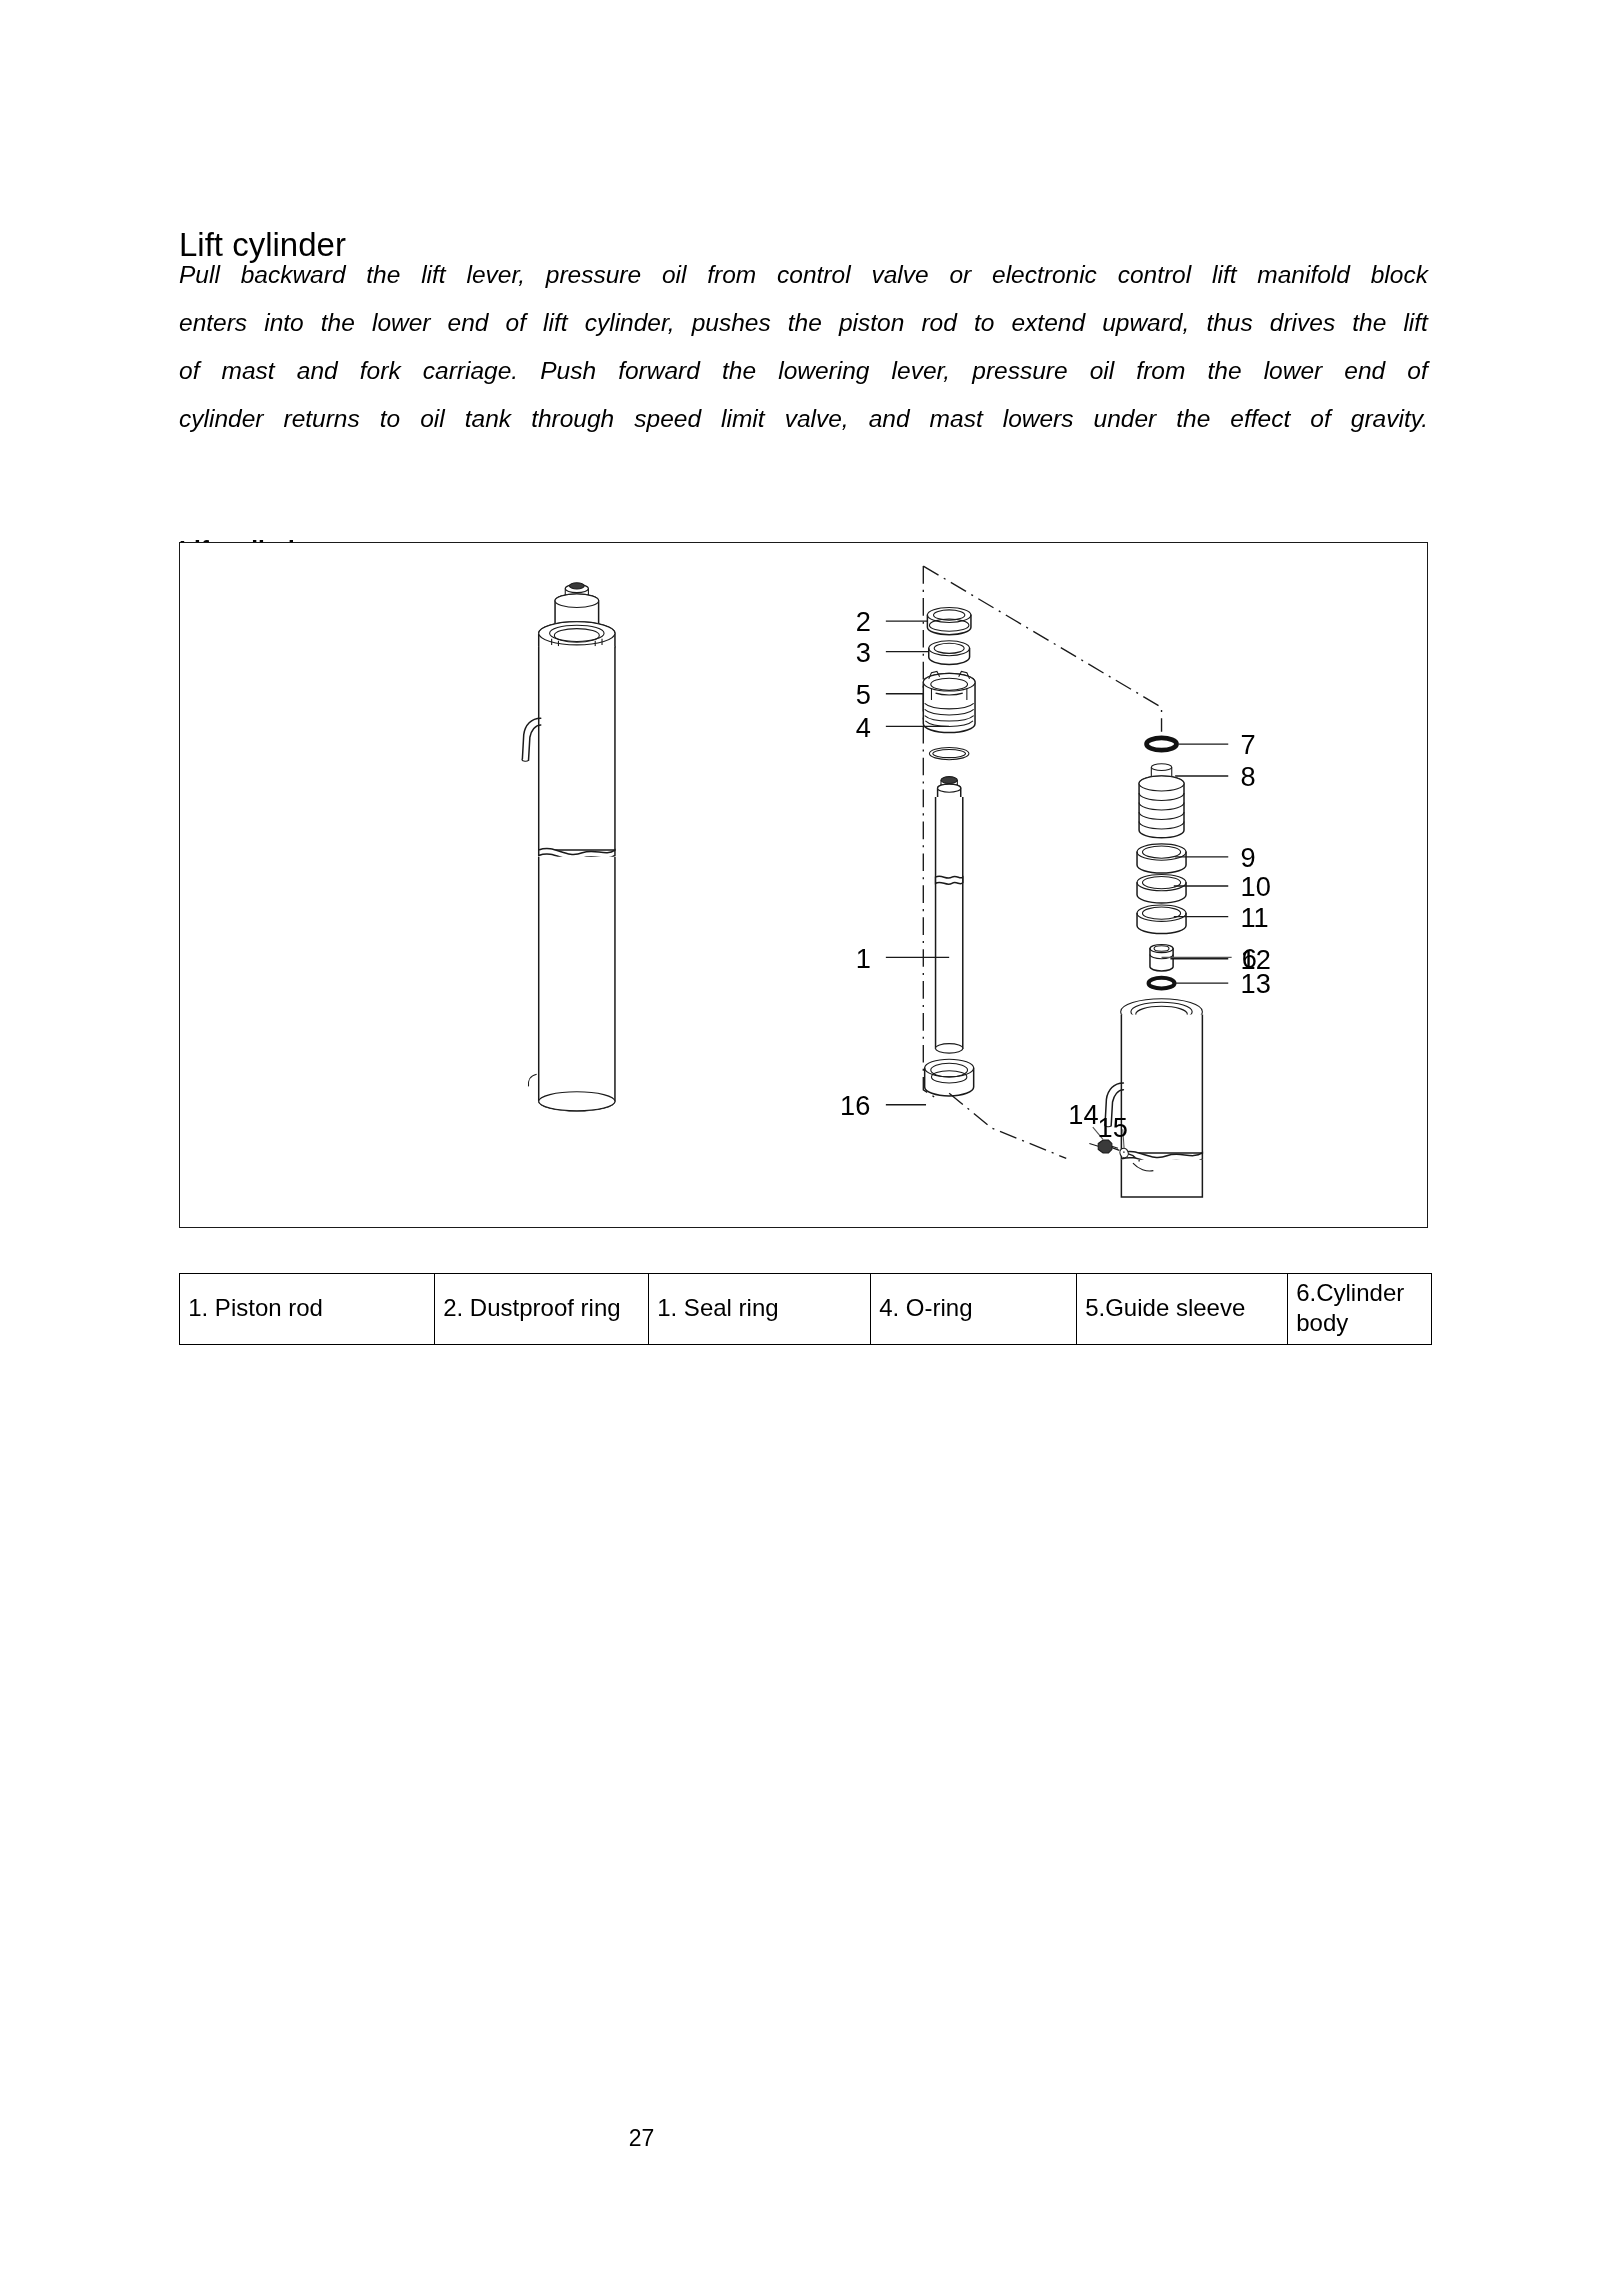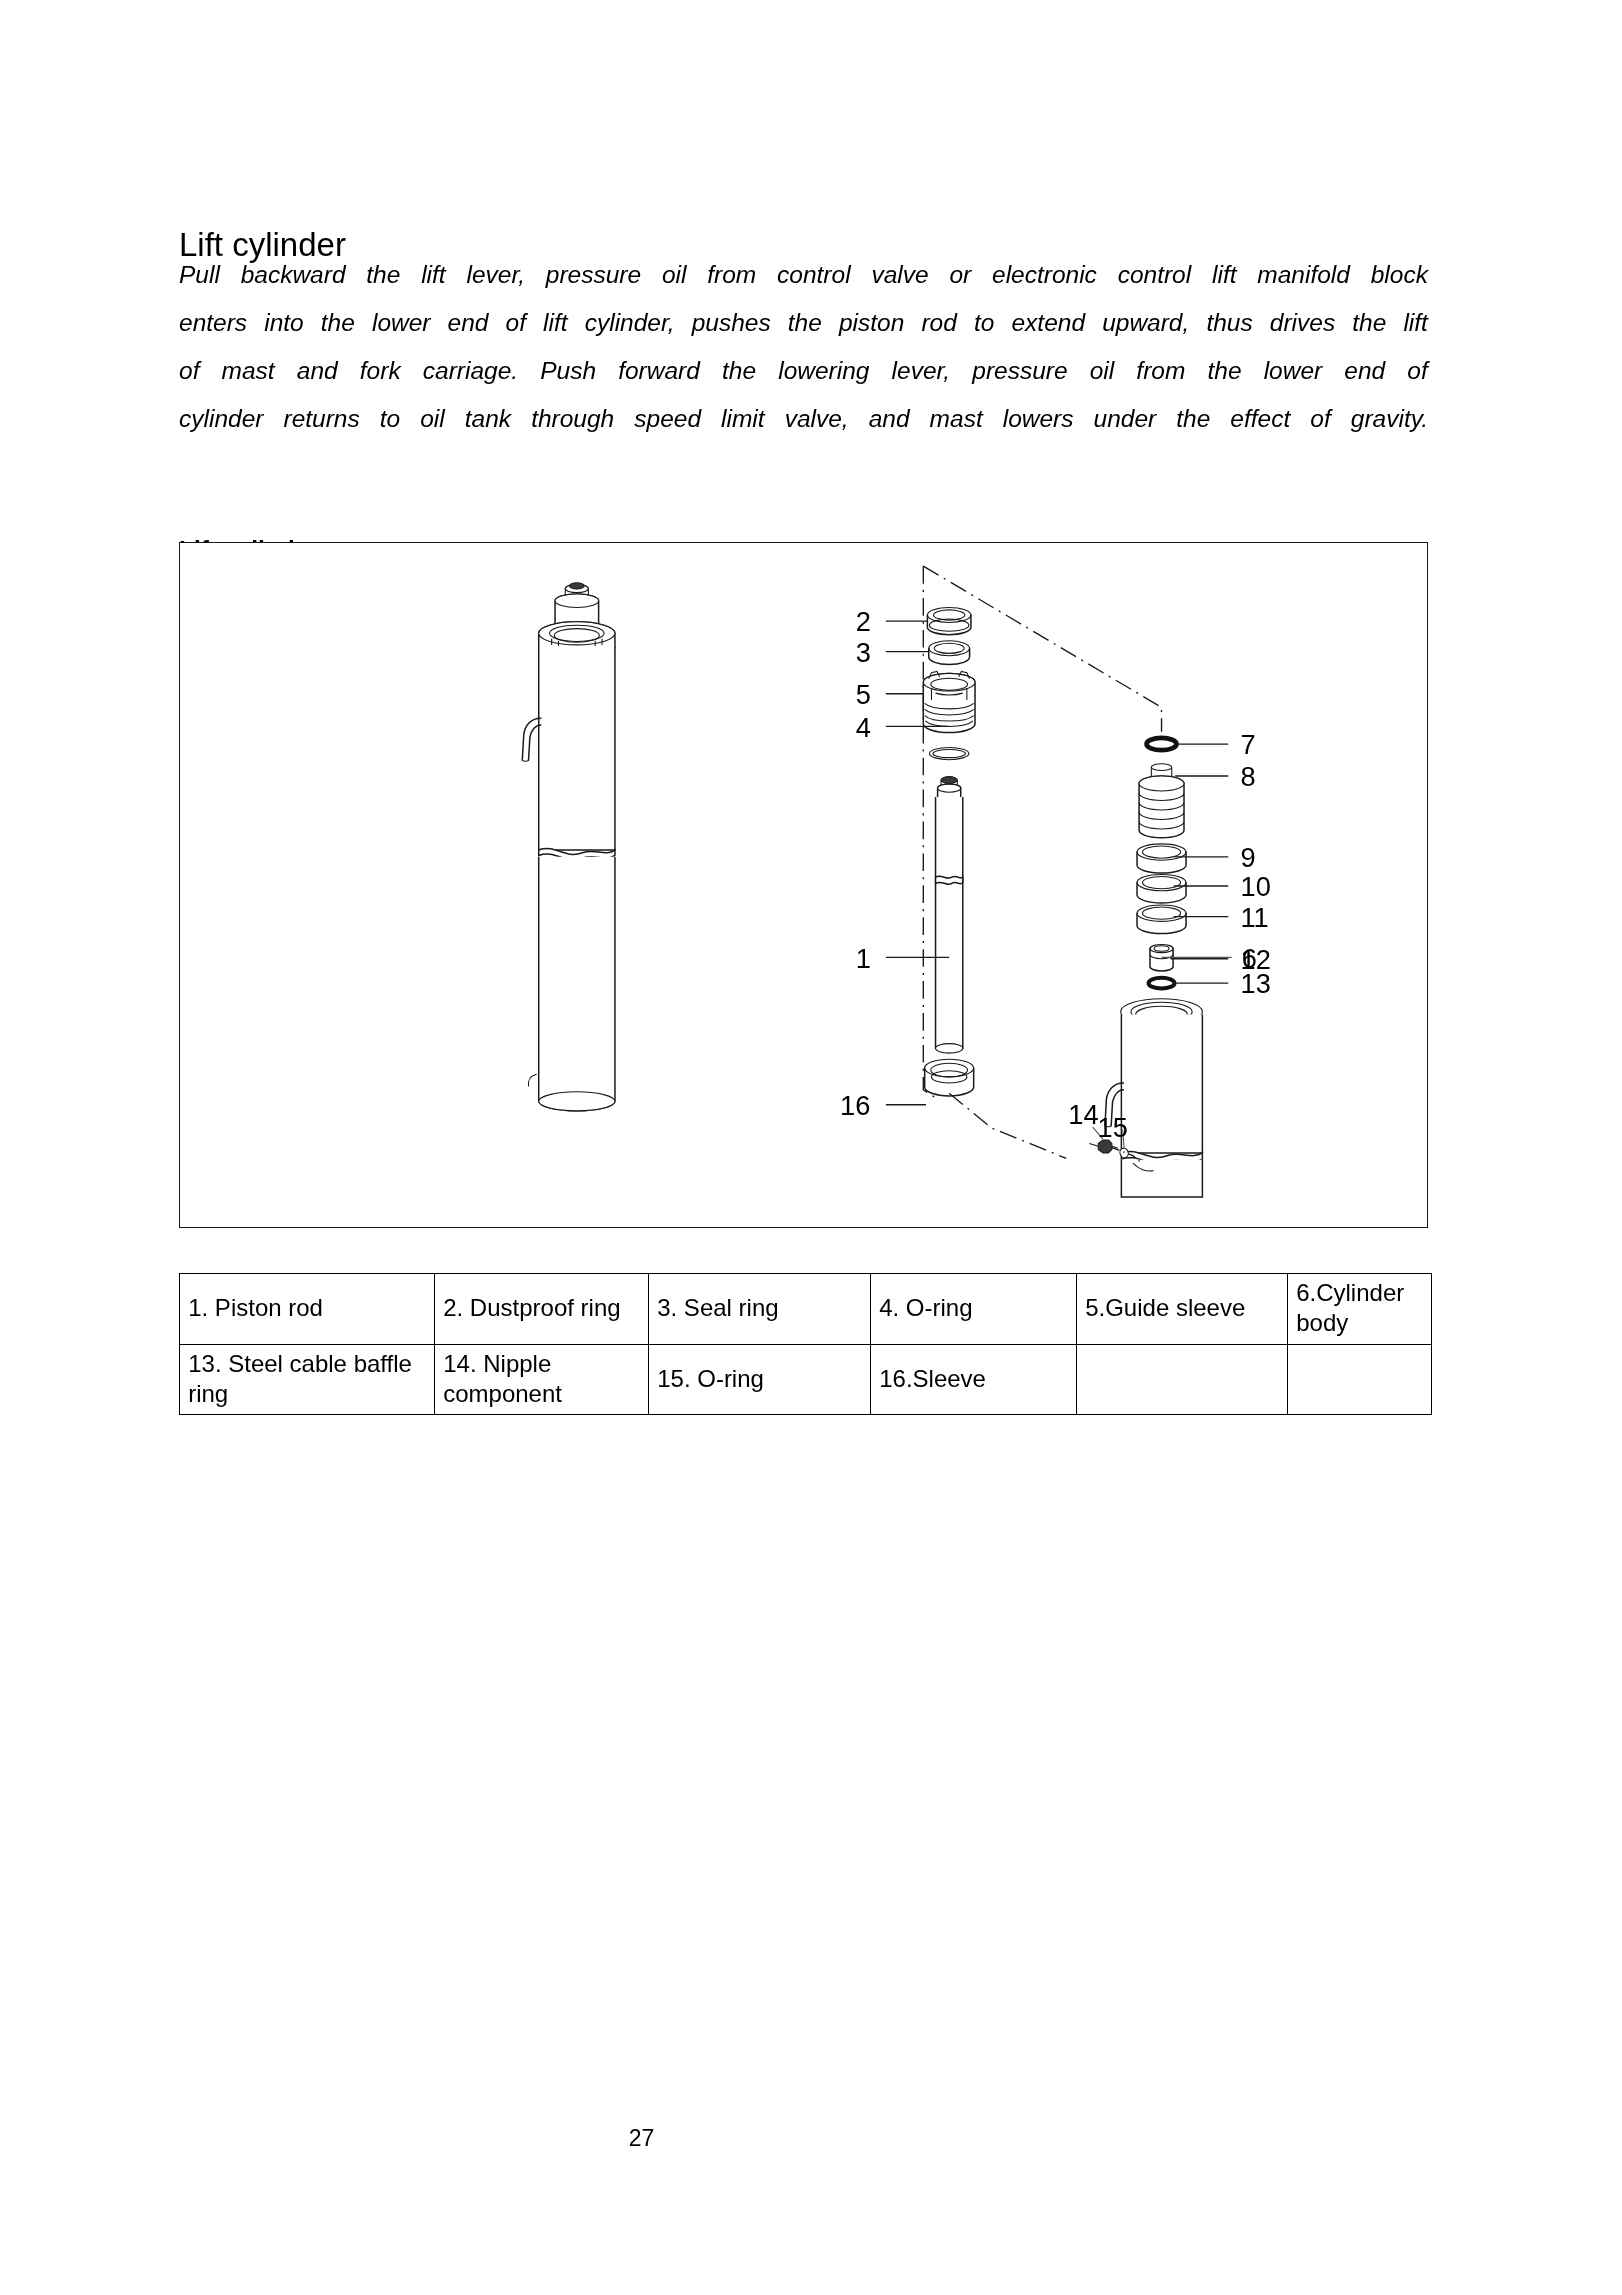--- a/index.html
+++ b/index.html
@@ -463,32 +463,24 @@
         <col class="c1">
         <col class="c2">
         <col class="c3">
         <col class="c4">
         <col class="c5">
     </colgroup>
     <tbody>
       <tr>
         <td>1. Piston rod</td>
         <td>2. Dustproof ring</td>
-        <td>3. Seal ring</td>
+        <td>1. Seal ring</td>
         <td>4. O-ring</td>
         <td>5.Guide sleeve</td>
         <td>6.Cylinder body</td>
       </tr>
-      <tr>
-        <td>13. Steel cable baffle ring</td>
-        <td>14. Nipple component</td>
-        <td>15. O-ring</td>
-        <td>16.Sleeve</td>
-        <td></td>
-        <td></td>
-      </tr>
     </tbody>
   </table>
 
   <div id="page-number">27</div>
 
 </div>
 
 
 </body></html>

